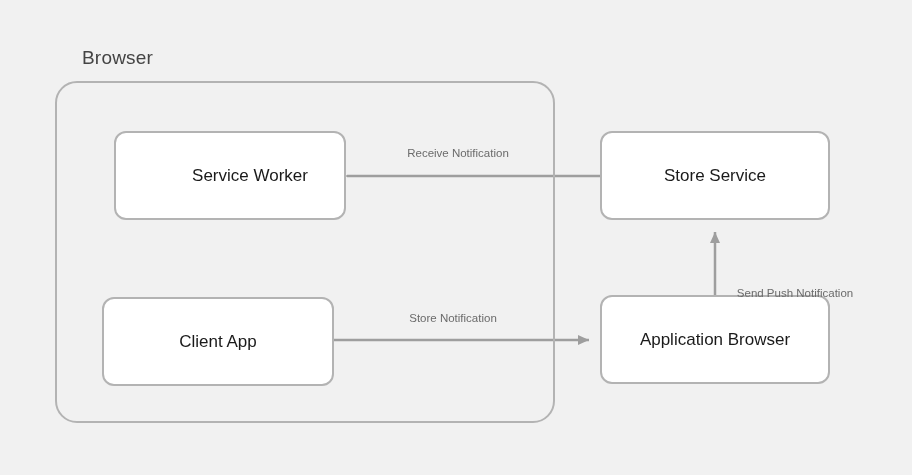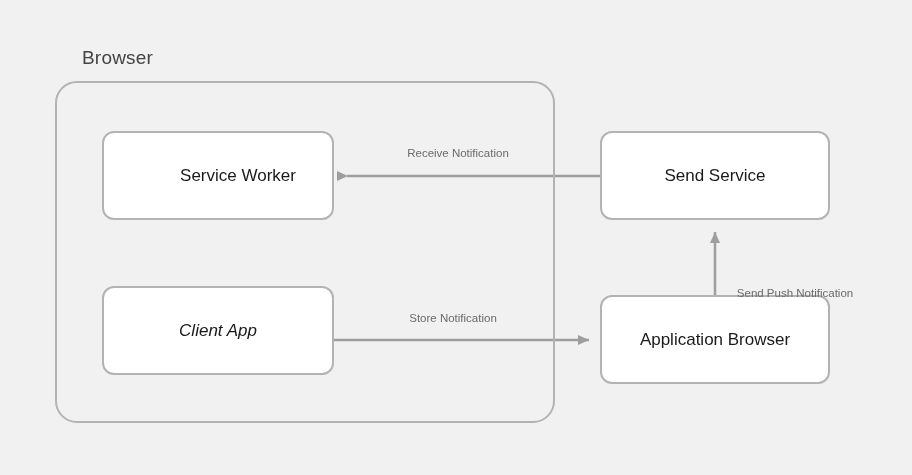--- a/index.html
+++ b/index.html
@@ -101,29 +101,29 @@
 
     <g>
       <line x1="334" y1="340" x2="589" y2="340" stroke="#9e9e9e" stroke-width="2.5" marker-end="url(#arrow-right)"></line>
     </g>
   </svg>
 
   <div class="group-box" style="left:55px; top:81px; width:500px; height:342px;"></div>
 
   <div class="group-label" style="left:82px; top:47px;">Browser</div>
 
-  <div class="node" style="left:102px; top:131px; width:232px; height:89px;padding-left:40px;">
+  <div class="node" style="left:114px; top:131px; width:232px; height:89px;padding-left:40px;">
     <span class="node-label">Service Worker</span>
   </div>
 
   <div class="node" style="left:600px; top:131px; width:230px; height:89px;">
-    <span class="node-label">Send Service</span>
+    <span class="node-label">Store Service</span>
   </div>
 
-  <div class="node" style="left:102px; top:286px; width:232px; height:89px;font-style:italic;">
+  <div class="node" style="left:102px; top:297px; width:232px; height:89px;">
     <span class="node-label">Client App</span>
   </div>
 
   <div class="node" style="left:600px; top:295px; width:230px; height:89px;">
     <span class="node-label">Application Browser</span>
   </div>
 
   <div class="edge-label" style="left:458px; top:146px; transform:translateX(-50%);">Receive Notification</div>
 
   <div class="edge-label" style="left:795px; top:248px; transform:translateX(-50%);margin-top:38px;">Send Push Notification</div>

